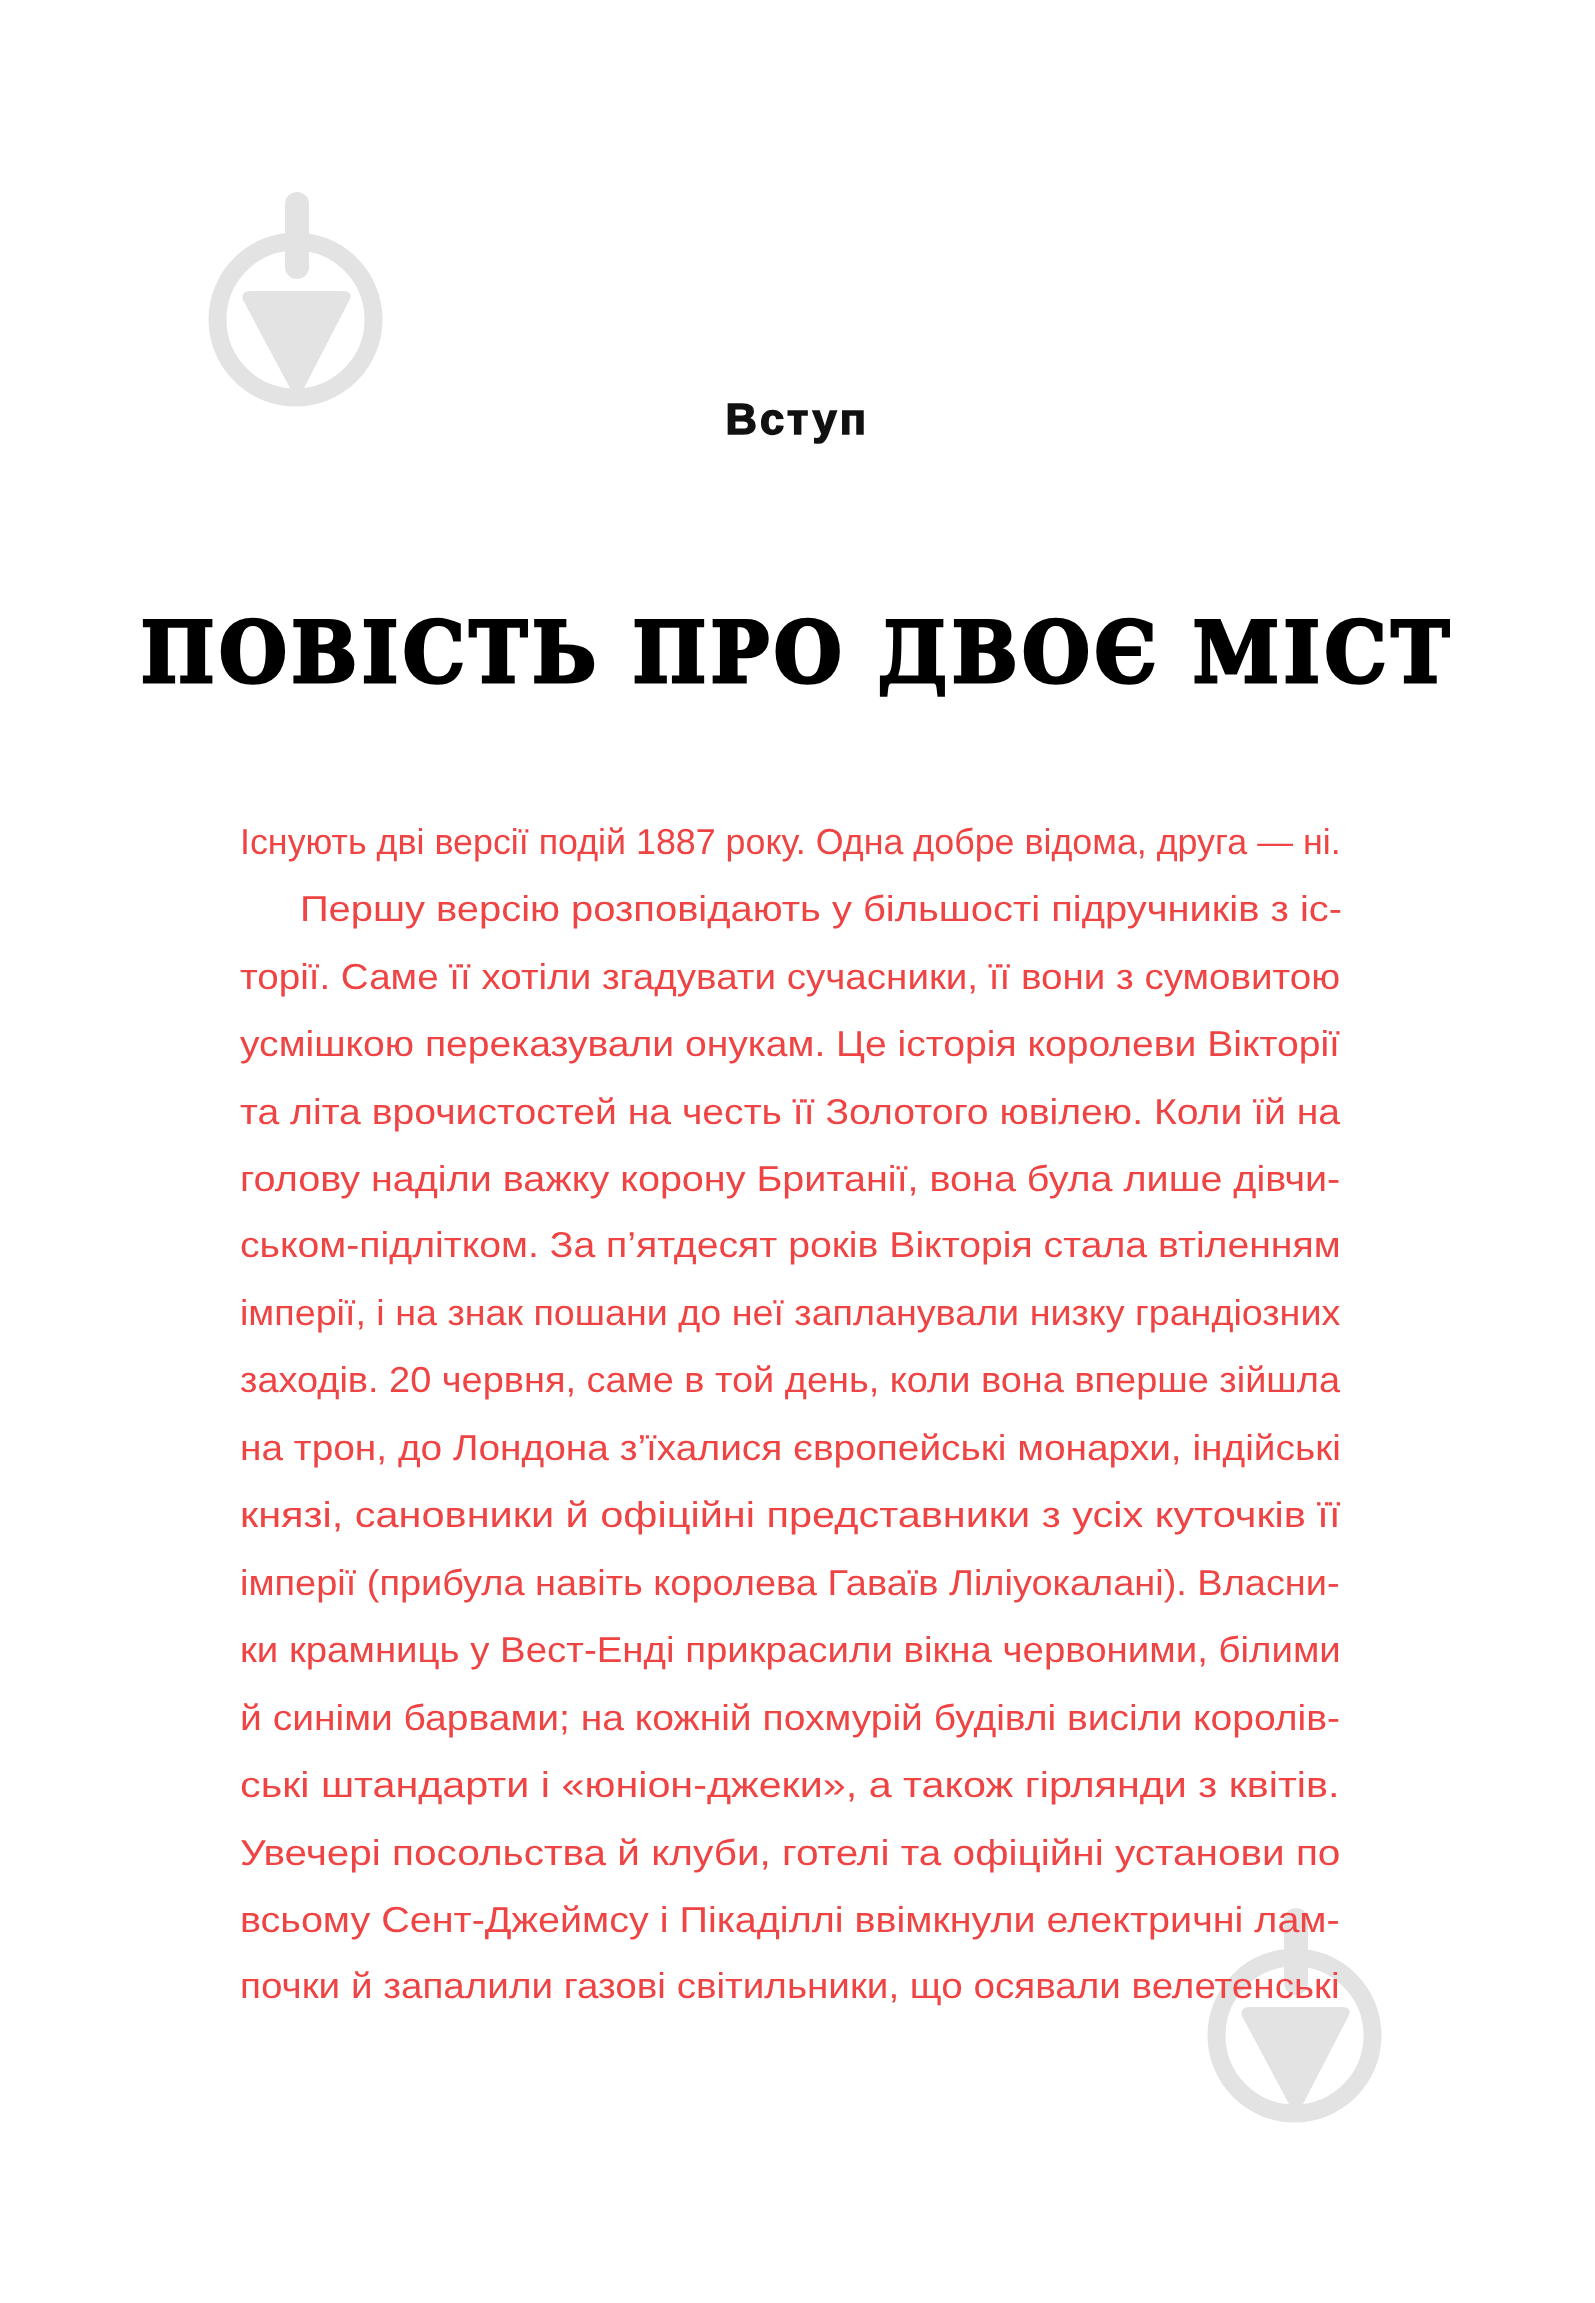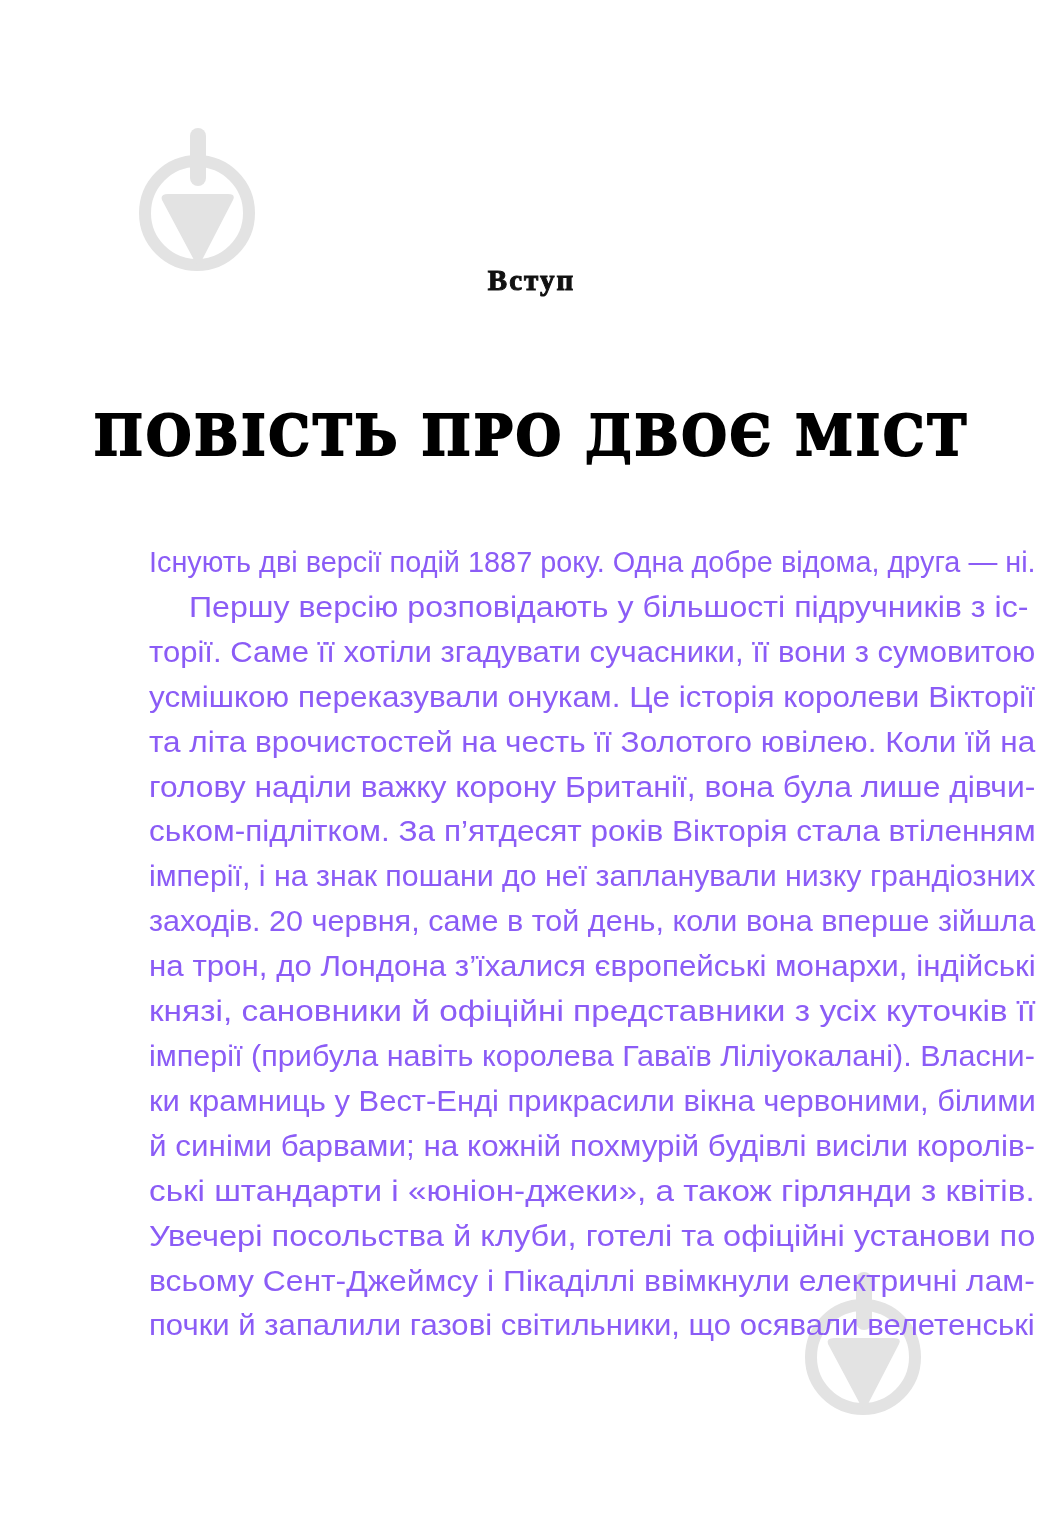--- a/index.html
+++ b/index.html
@@ -23,21 +23,21 @@
     .watermark svg { width: 100%; height: 100%; display: block; }
     .wm-top { left: 132px; top: 128px; }
     .wm-bottom { left: 798px; top: 1272px; }
 
     .chapter-label {
       position: absolute;
       left: 0;
       width: 1063px;
       top: 264px;
       text-align: center;
-      font-family: Liberation Serif, serif;
+      font-family: Liberation Sans, sans-serif;
       font-weight: bold;
       font-size: 29px;
       letter-spacing: 2px;
       color: #111;
       -webkit-text-stroke: 1px #111;
     }
     .chapter-title {
       position: absolute;
       left: 0;
       width: 1063px;
@@ -47,27 +47,27 @@
       font-weight: bold;
       font-size: 52px;
       line-height: 56px;
       letter-spacing: 3px;
       color: #000;
       transform: scaleY(1.08);
       -webkit-text-stroke: 2px #000;
     }
     .body-text {
       position: absolute;
-      left: 149px;
+      left: 160px;
       top: 540px;
       width: 764px;
       font-family: "Liberation Sans", sans-serif;
-      font-size: 29px;
+      font-size: 24px;
       line-height: 44.9px;
-      color: #8b5cf6;
+      color: #ef4444;
     }
     .line {
       display: block;
       white-space: nowrap;
       text-align: justify;
       text-align-last: justify;
       transform-origin: left center;
     }
     .line.last { text-align-last: left; }
     .line.indent { padding-left: 36px; }

